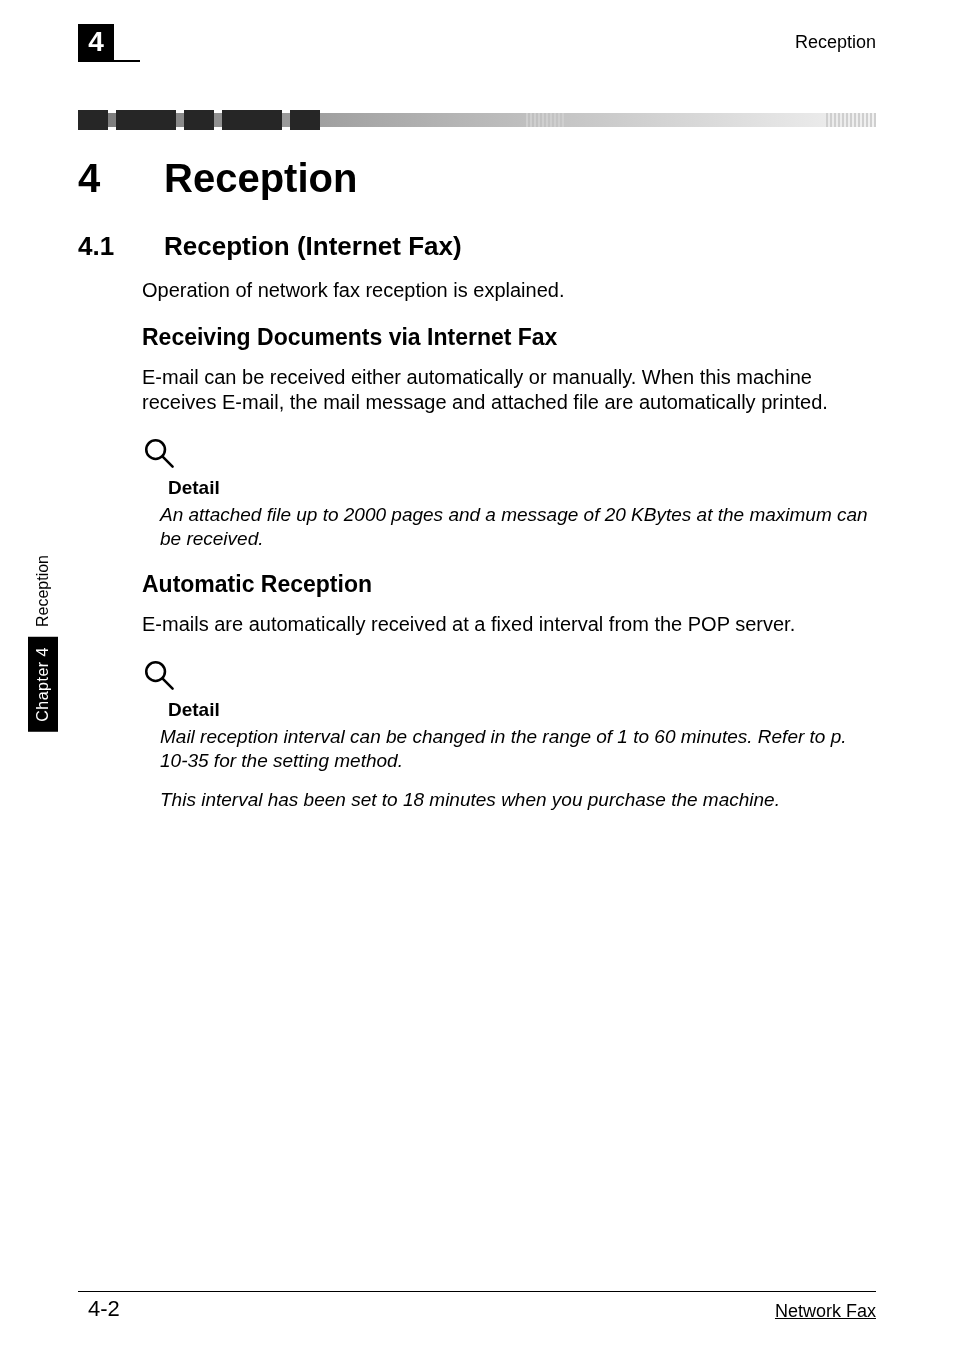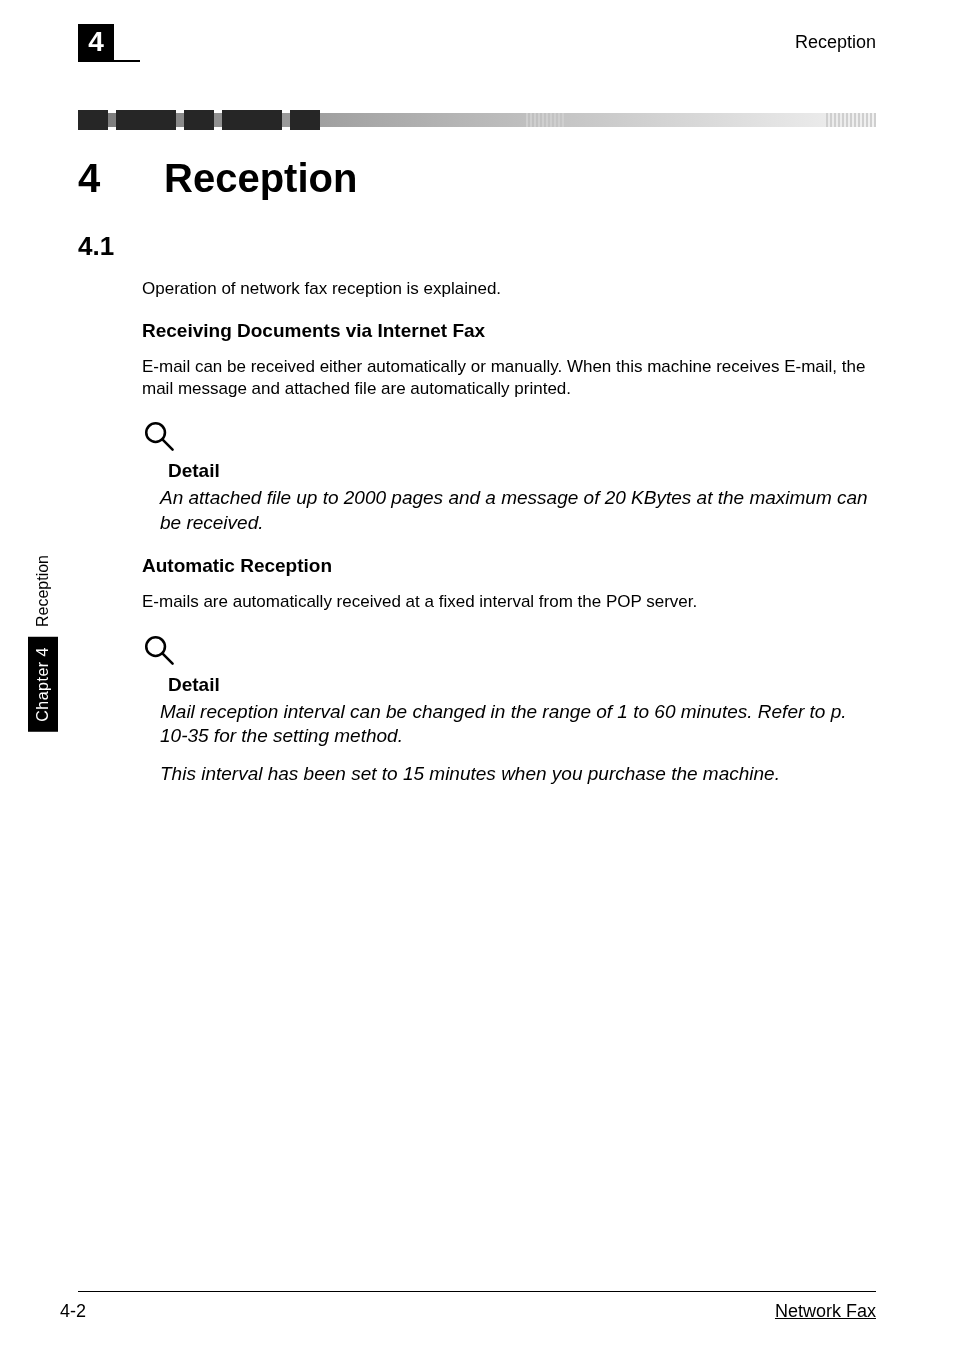--- a/index.html
+++ b/index.html
@@ -138,27 +138,27 @@
     font-weight: bold;
     margin-left: -64px;
     width: 50px;
   }
   .h2-text {
     font-size: 26px;
     font-weight: bold;
   }
 
   .para {
-    font-size: 17px;
+    font-size: 20px;
     line-height: 1.28;
     margin-bottom: 20px;
   }
 
   .h3 {
-    font-size: 19px;
+    font-size: 23px;
     font-weight: bold;
     margin-bottom: 14px;
     margin-top: 6px;
   }
 
   .detail-block {
     margin-top: 6px;
     margin-bottom: 20px;
   }
   .detail-icon {
@@ -218,23 +218,23 @@
   .footer-line {
     position: absolute;
     left: 78px;
     right: 78px;
     bottom: 60px;
     height: 1px;
     background: #000000;
   }
   .footer-left {
     position: absolute;
-    left: 60px;
+    left: 88px;
     bottom: 30px;
-    font-size: 18px;
+    font-size: 22px;
   }
   .footer-right {
     position: absolute;
     right: 78px;
     bottom: 30px;
     font-size: 18px;
     text-decoration: underline;
   }
 </style>
 </head>
@@ -293,20 +293,21 @@
 
   <div class="content">
 
     <div class="h1-row">
       <div class="h1-num">4</div>
       <div class="h1-text">Reception</div>
     </div>
 
     <div class="h2-row">
       <div class="h2-num">4.1</div>
+      <div class="h2-text">Reception (Internet Fax)</div>
     </div>
 
     <div class="para">Operation of network fax reception is explained.</div>
 
     <div class="h3">Receiving Documents via Internet Fax</div>
     <div class="para">E-mail can be received either automatically or manually. When this machine receives E-mail, the mail message and attached file are automatically printed.</div>
 
     <div class="detail-block">
       <div class="detail-icon">
         <svg viewBox="0 0 40 40">
@@ -323,21 +324,21 @@
 
     <div class="detail-block">
       <div class="detail-icon">
         <svg viewBox="0 0 40 40">
           <circle cx="16" cy="16" r="11" fill="none" stroke="#000" stroke-width="3"></circle>
           <line x1="24" y1="24" x2="36" y2="36" stroke="#000" stroke-width="3" stroke-linecap="round"></line>
         </svg>
       </div>
       <div class="detail-label">Detail</div>
       <div class="detail-text">Mail reception interval can be changed in the range of 1 to 60 minutes. Refer to p. 10-35 for the setting method.</div>
-      <div class="detail-text">This interval has been set to 15 minutes when you purchase the machine.</div>
+      <div class="detail-text">This interval has been set to 18 minutes when you purchase the machine.</div>
     </div>
 
   </div>
 
   <div class="footer-line"></div>
   <div class="footer-left">4-2</div>
   <div class="footer-right">Network Fax</div>
 
 </div>
 

